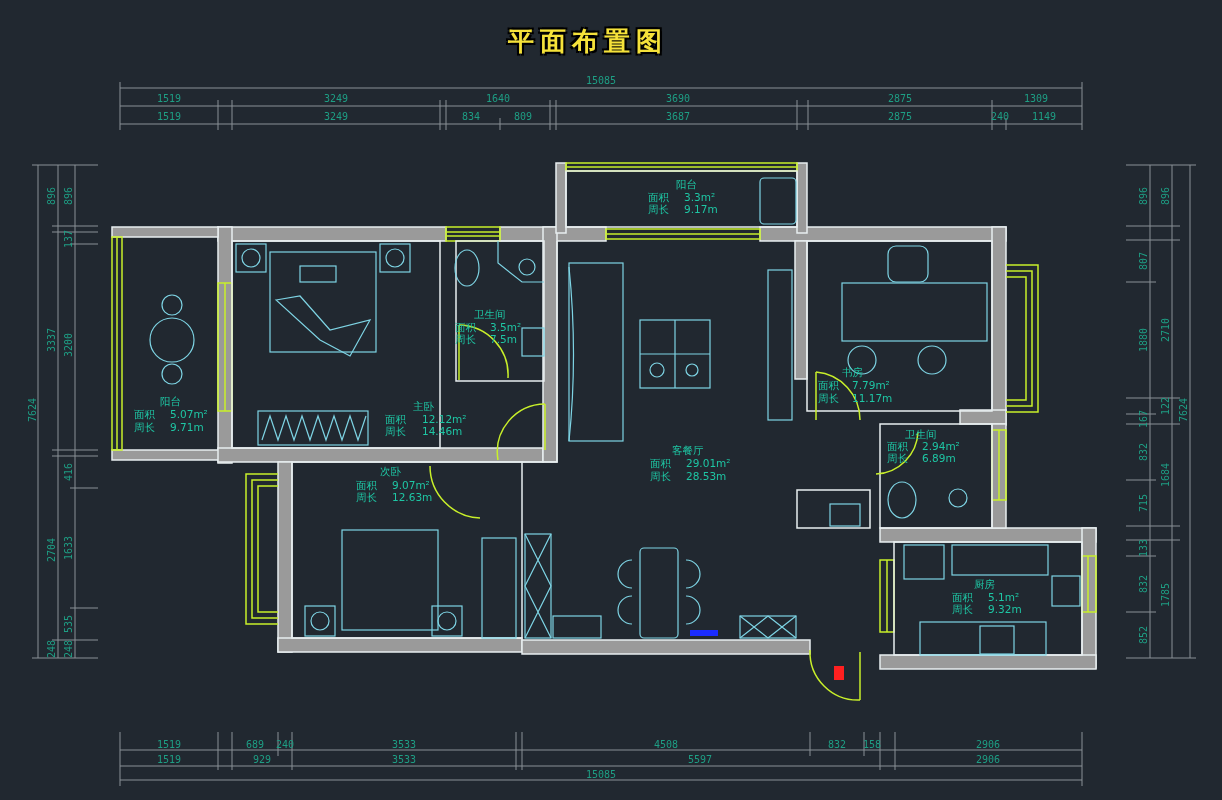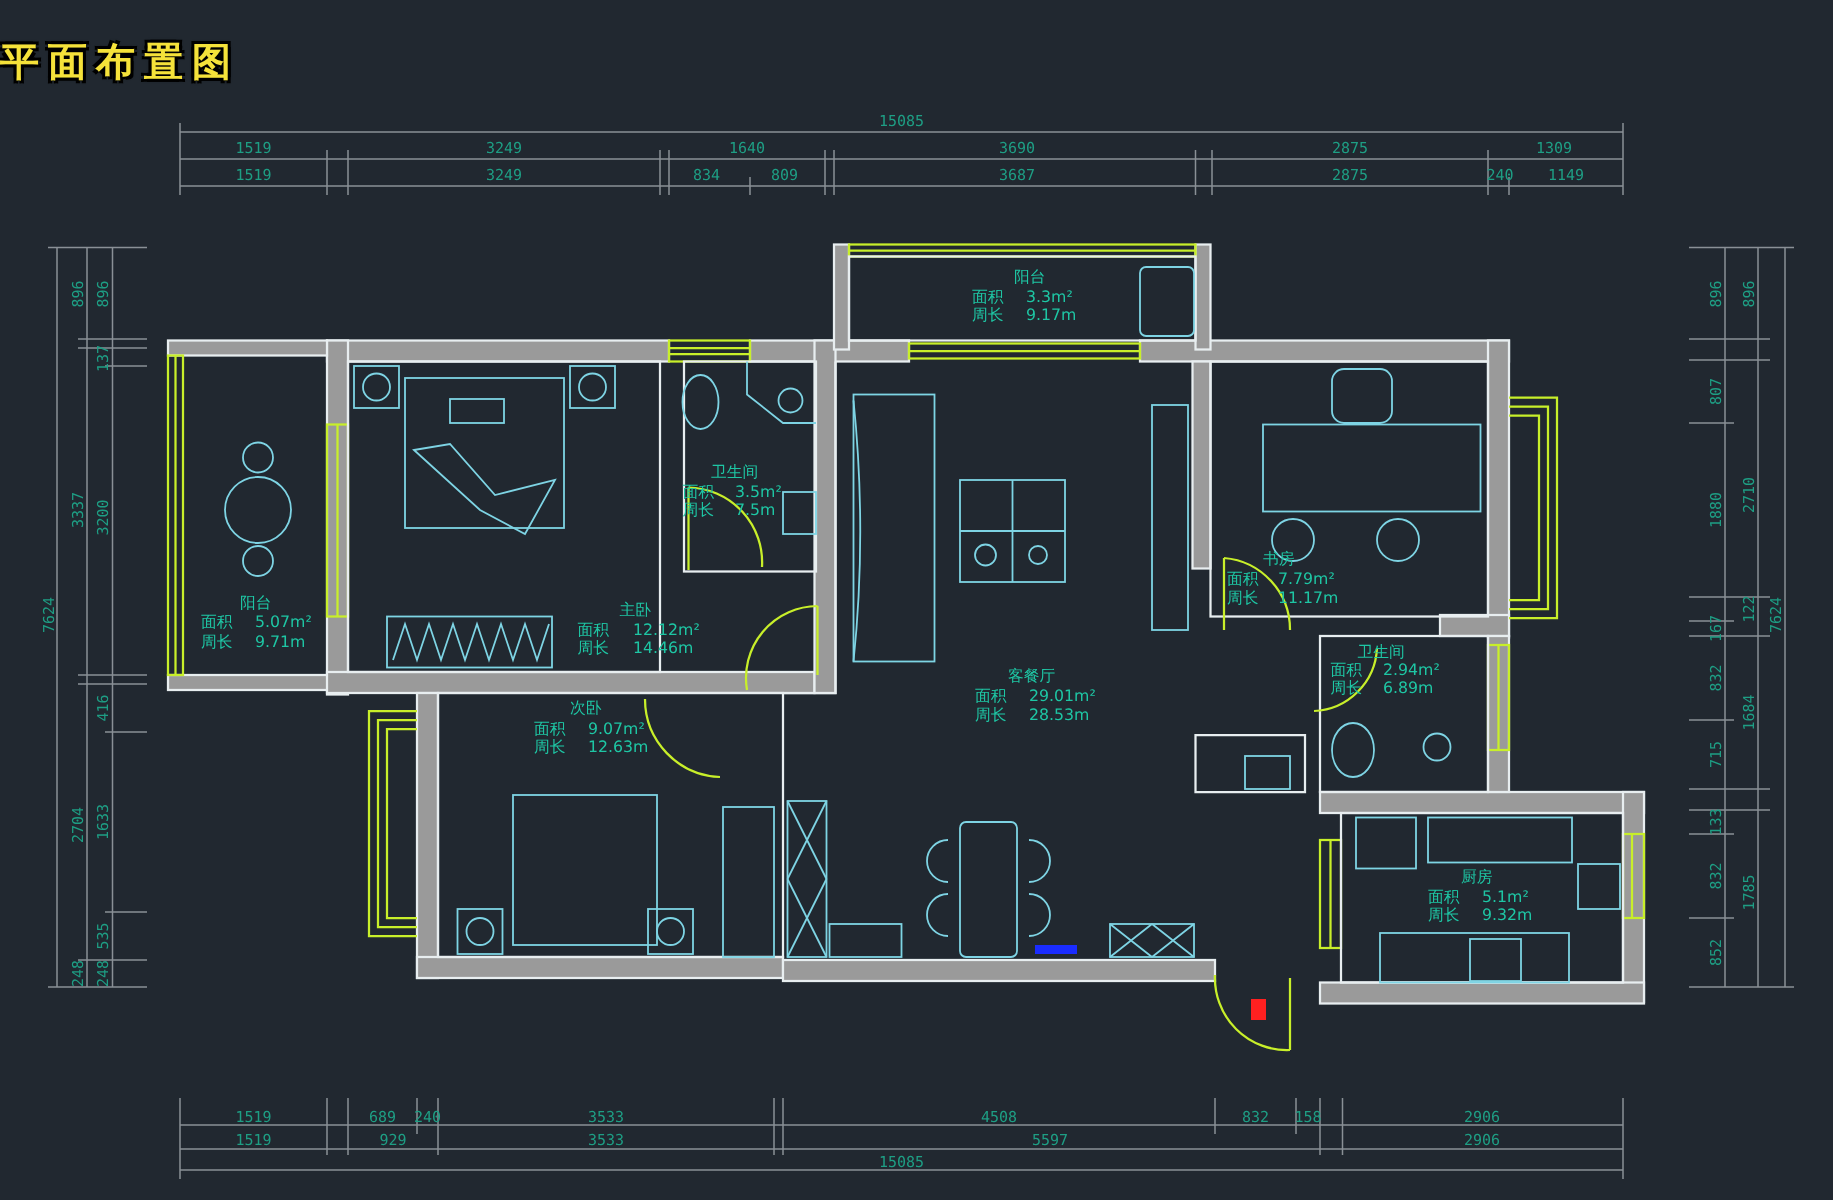--- a/index.html
+++ b/index.html
@@ -1,17 +1,17 @@
 <!DOCTYPE html>
 <html><head>
 <meta charset="utf-8">
 <style>
   html,body{margin:0;padding:0;background:#212830;}
   body{width:1222px;height:800px;position:relative;overflow:hidden;font-family:"DejaVu Sans",sans-serif;}
-  #title{position:absolute;left:0;top:24px;width:1176px;text-align:left;font-size:26px;font-weight:bold;color:#f5e23a;letter-spacing:6px;text-shadow:0 0 3px #000,2px 2px 0 #000,-2px -2px 0 #000,2px -2px 0 #000,-2px 2px 0 #000;}
+  #title{position:absolute;left:0;top:24px;width:1176px;text-align:center;font-size:26px;font-weight:bold;color:#f5e23a;letter-spacing:6px;text-shadow:0 0 3px #000,2px 2px 0 #000,-2px -2px 0 #000,2px -2px 0 #000,-2px 2px 0 #000;}
   svg{position:absolute;left:0;top:0;}
   .dim{font-family:"DejaVu Sans Mono",monospace;font-size:10px;fill:#1e9e84;}
   .lbl{font-family:"DejaVu Sans",sans-serif;font-size:10.5px;fill:#1ec6a4;}
 </style>
 </head>
 <body>
 
 <div id="title">平面布置图</div>
 
 <svg width="1222" height="800" viewBox="0 0 1222 800">

